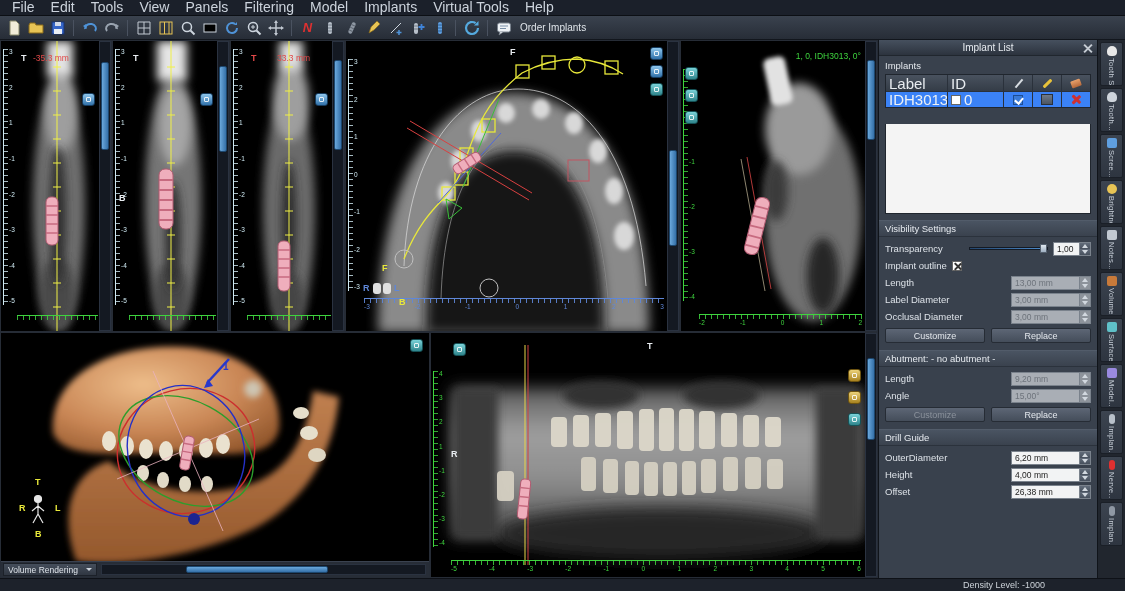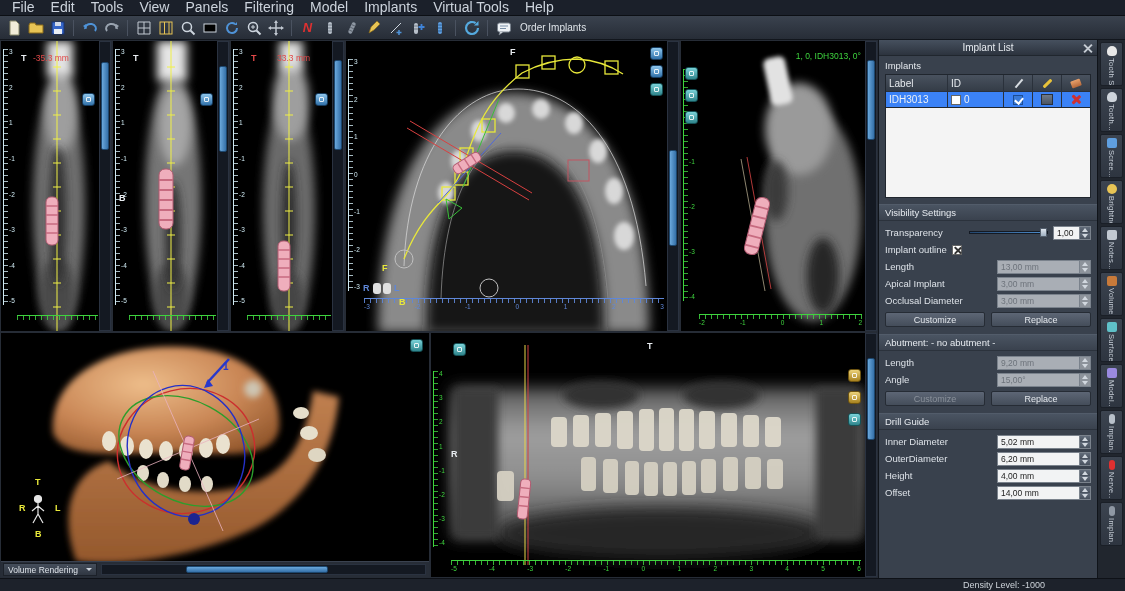--- a/index.html
+++ b/index.html
@@ -56,33 +56,33 @@
 .hscroll .thumb{position:absolute;top:1px;bottom:1px;left:26%;width:44%;background:linear-gradient(#6aa8dc,#3570a8);border-radius:2px;border:1px solid #1d476e}
 
 
 .side-panel{width:219px;background:#39414d;display:flex;flex-direction:column;font-size:9.5px;color:#dde2e8;border-left:1px solid #10141a}
 .panel-title{flex:0 0 16px;background:linear-gradient(#46505e,#2c333e);display:flex;align-items:center;justify-content:center;position:relative;font-size:10px;color:#e7ebf0;border-bottom:1px solid #20262e}
 .panel-close{position:absolute;right:4px;top:3px;width:10px;height:10px;cursor:pointer}
 .panel-close::before,.panel-close::after{content:"";position:absolute;left:4px;top:0;width:2px;height:11px;background:#c6ccd4}
 .panel-close::before{transform:rotate(45deg)}.panel-close::after{transform:rotate(-45deg)}
 .sec-label{padding:4px 6px 2px;color:#e3e7ec}
 .sec-header{margin:6px 0 3px;background:linear-gradient(#4a5462,#3a424e);border-top:1px solid #525c6a;border-bottom:1px solid #2b323c;padding:2px 6px;color:#e6eaef}
-.imp-table{margin:1px 6px 0;border:1px solid #20262e;font-size:10px}
+.imp-table{margin:1px 6px 16px;border:1px solid #20262e;font-size:15px}
 .tr{display:flex;height:16px}
 .tr.th{background:linear-gradient(#49525f,#343c47);color:#e8ecf0}
 .td{display:flex;align-items:center;padding:0 3px;border-right:1px solid #2a313b;overflow:hidden}
 .td:last-child{border-right:none}
 .td.label{width:62px}
 .td.id{width:56px;gap:3px}
 .td.icon{flex:1;justify-content:center}
 .tr.row{background:#3b82f6;color:#eef1f4;border-top:1px solid #2a313b;cursor:pointer}
 .list-empty{flex:0 0 90px;background:#f4f4f4;margin:0 6px;border:1px solid #20262e;border-top:none}
 .field-row{display:flex;align-items:center;padding:1px 6px;gap:5px;height:17px}
 .field-label{flex:1;white-space:nowrap;overflow:hidden}
-.spinbox{width:94px;height:14px;background:#f2f3f4;border:1px solid #7a828c;display:flex;align-items:stretch;flex:0 0 auto}
+.spinbox{width:80px;height:14px;background:#f2f3f4;border:1px solid #7a828c;display:flex;align-items:stretch;flex:0 0 auto}
 .spinbox .spin-value{flex:1;font-size:8.5px;color:#222;padding:1px 0 0 3px;white-space:nowrap}
 .spinbox.disabled{background:#a9aeb5}
 .spinbox.disabled .spin-value{color:#6d737b}
 .spinbox.tiny{width:38px}
 .spin-arrows{width:11px;display:flex;flex-direction:column;border-left:1px solid #7a828c}
 .spin-arrows .up,.spin-arrows .dn{flex:1;background:linear-gradient(#626c7a,#47505d);display:flex;align-items:center;justify-content:center}
 .spin-arrows .up::after{content:"";width:0;height:0;border:3px solid transparent;border-bottom:4px solid #d2d8df;margin-top:-3px}
 .spin-arrows .dn::after{content:"";width:0;height:0;border:3px solid transparent;border-top:4px solid #d2d8df;margin-bottom:-3px}
 .spinbox.disabled .spin-arrows .up,.spinbox.disabled .spin-arrows .dn{background:#8d939b}
 .btn-row{display:flex;gap:6px;padding:3px 6px 1px}
@@ -759,21 +759,21 @@
         <span class="field-label">Length</span>
         <div class="spinbox disabled">
           <span class="spin-value">13,00 mm</span>
           <div class="spin-arrows">
               <div class="up"></div>
               <div class="dn"></div>
             </div>
         </div>
       </div>
       <div class="field-row">
-        <span class="field-label">Apical Implant</span>
+        <span class="field-label">Label Diameter</span>
         <div class="spinbox disabled">
           <span class="spin-value">3,00 mm</span>
           <div class="spin-arrows">
               <div class="up"></div>
               <div class="dn"></div>
             </div>
         </div>
       </div>
       <div class="field-row">
         <span class="field-label">Occlusal Diameter</span>
@@ -811,30 +811,20 @@
             </div>
         </div>
       </div>
       <div class="btn-row">
         <button class="pbtn disabled">Customize</button>
         <button class="pbtn">Replace</button>
       </div>
 
       <div class="sec-header">Drill Guide</div>
       <div class="field-row">
-        <span class="field-label">Inner Diameter</span>
-        <div class="spinbox">
-          <span class="spin-value">5,02 mm</span>
-          <div class="spin-arrows">
-              <div class="up"></div>
-              <div class="dn"></div>
-            </div>
-        </div>
-      </div>
-      <div class="field-row">
         <span class="field-label">OuterDiameter</span>
         <div class="spinbox">
           <span class="spin-value">6,20 mm</span>
           <div class="spin-arrows">
               <div class="up"></div>
               <div class="dn"></div>
             </div>
         </div>
       </div>
       <div class="field-row">
@@ -843,21 +833,21 @@
           <span class="spin-value">4,00 mm</span>
           <div class="spin-arrows">
               <div class="up"></div>
               <div class="dn"></div>
             </div>
         </div>
       </div>
       <div class="field-row">
         <span class="field-label">Offset</span>
         <div class="spinbox">
-          <span class="spin-value">14,00 mm</span>
+          <span class="spin-value">26,38 mm</span>
           <div class="spin-arrows">
               <div class="up"></div>
               <div class="dn"></div>
             </div>
         </div>
       </div>
     </div>
 
     <div class="tabstrip">
       <div class="tab">

